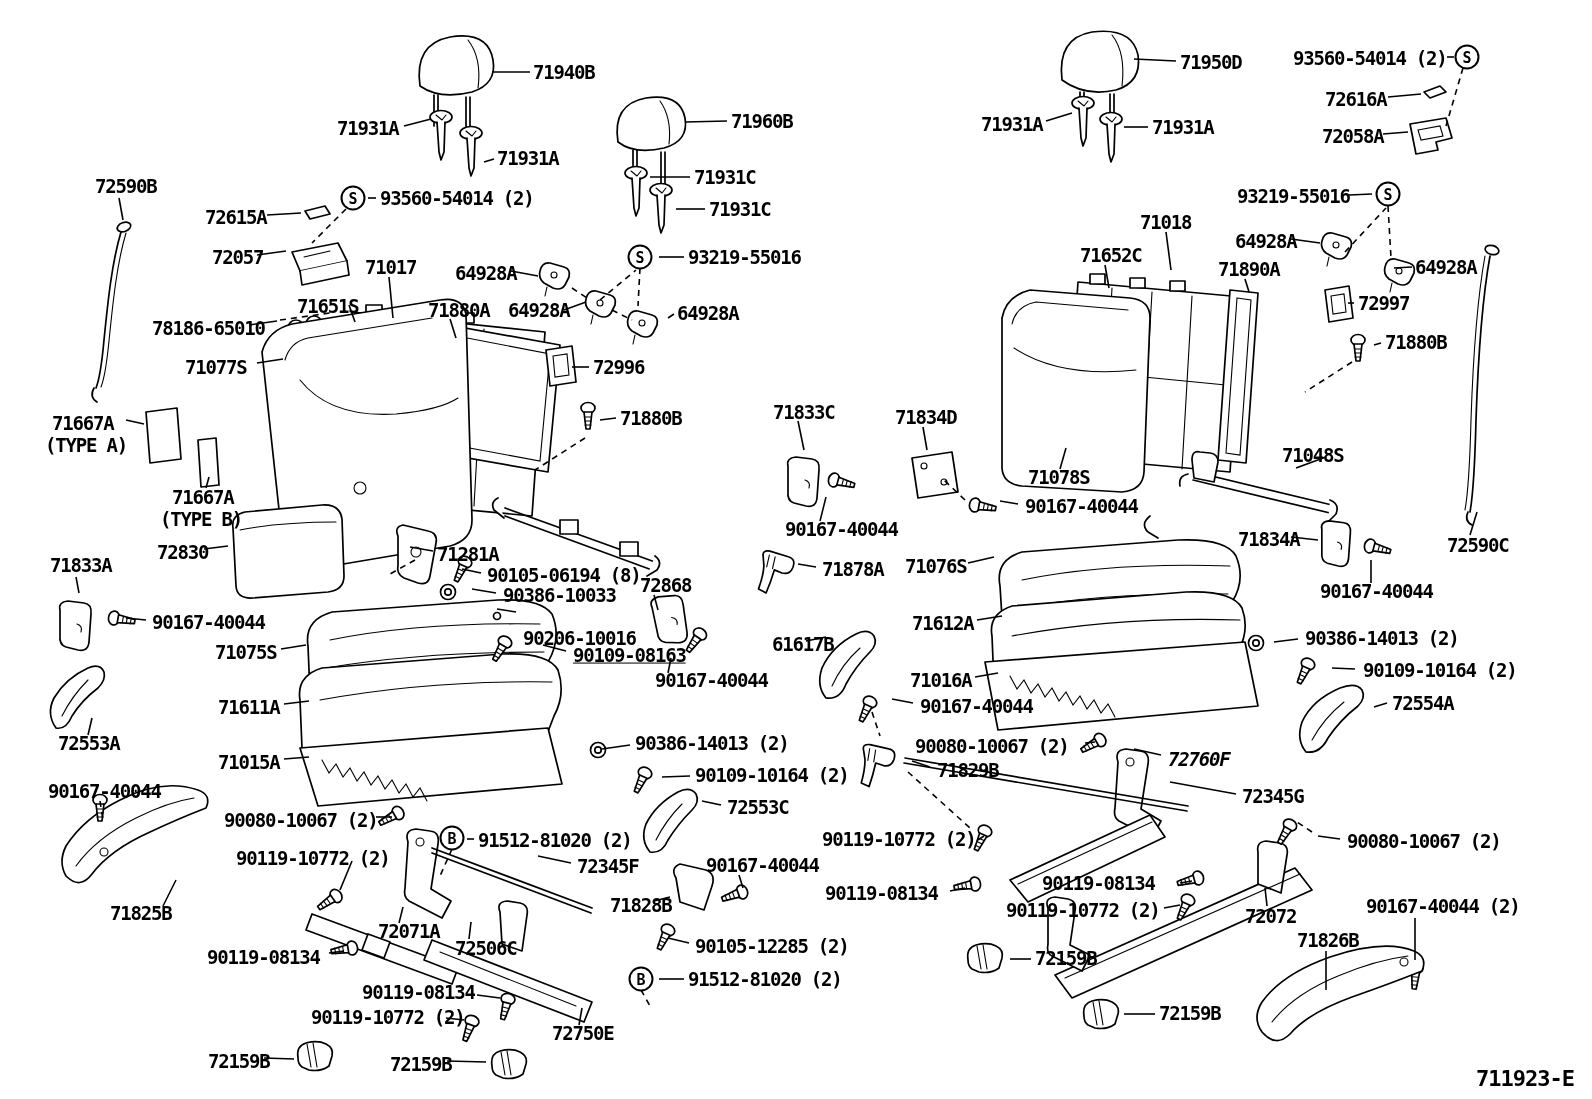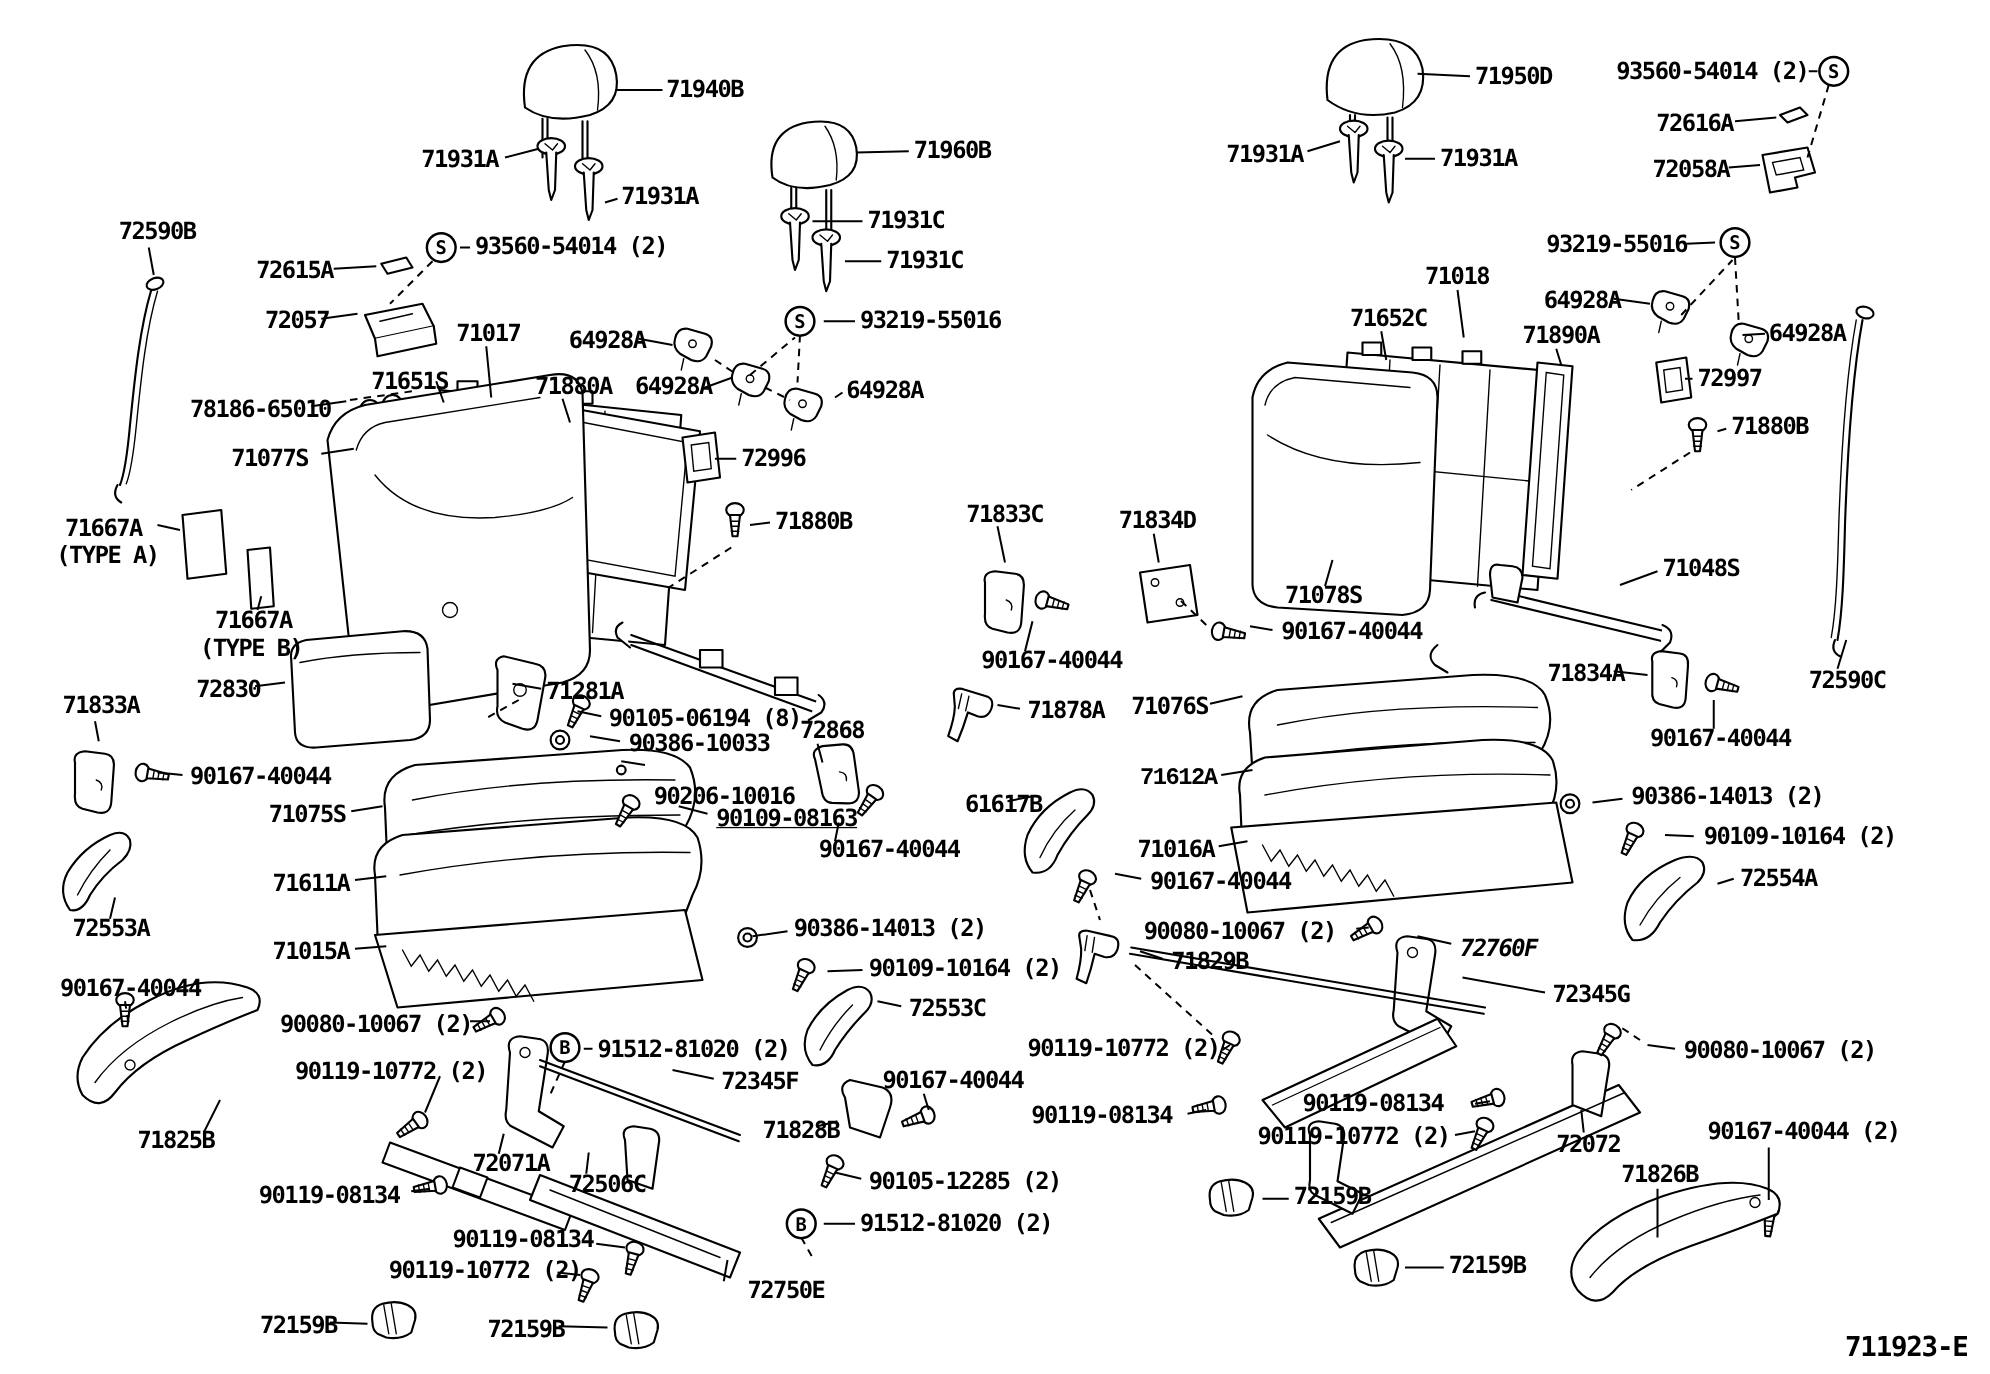--- a/index.html
+++ b/index.html
@@ -502,50 +502,50 @@
       <span class="lbl" style="left: 207px; top: 957px;">90119-08134</span>
       <span class="lbl" style="left: 378px; top: 931px;">72071A</span>
       <span class="lbl" style="left: 455px; top: 948px;">72506C</span>
       <span class="lbl" style="left: 478px; top: 840px;">91512-81020 (2)</span>
       <span class="lbl" style="left: 577px; top: 866px;">72345F</span>
       <span class="lbl" style="left: 727px; top: 807px;">72553C</span>
       <span class="lbl" style="left: 706px; top: 865px;">90167-40044</span>
       <span class="lbl" style="left: 610px; top: 905px;">71828B</span>
       <span class="lbl" style="left: 695px; top: 946px;">90105-12285 (2)</span>
       <span class="lbl" style="left: 688px; top: 979px;">91512-81020 (2)</span>
-      <span class="lbl" style="left: 598px; top: 1033px;">72750E</span>
+      <span class="lbl" style="left: 552px; top: 1033px;">72750E</span>
       <span class="lbl" style="left: 362px; top: 992px;">90119-08134</span>
       <span class="lbl" style="left: 311px; top: 1017px;">90119-10772 (2)</span>
       <span class="lbl" style="left: 208px; top: 1061px;">72159B</span>
       <span class="lbl" style="left: 390px; top: 1064px;">72159B</span>
       <span class="lbl" style="left: 635px; top: 743px;">90386-14013 (2)</span>
       <span class="lbl" style="left: 695px; top: 775px;">90109-10164 (2)</span>
       <span class="lbl" style="left: 1180px; top: 62px;">71950D</span>
       <span class="lbl" style="left: 1293px; top: 58px;">93560-54014 (2)</span>
       <span class="lbl" style="left: 1325px; top: 99px;">72616A</span>
       <span class="lbl" style="left: 1322px; top: 136px;">72058A</span>
       <span class="lbl" style="left: 981px; top: 124px;">71931A</span>
       <span class="lbl" style="left: 1152px; top: 127px;">71931A</span>
       <span class="lbl" style="left: 1237px; top: 196px;">93219-55016</span>
       <span class="lbl" style="left: 1140px; top: 222px;">71018</span>
       <span class="lbl" style="left: 1080px; top: 255px;">71652C</span>
       <span class="lbl" style="left: 1235px; top: 241px;">64928A</span>
       <span class="lbl" style="left: 1218px; top: 269px;">71890A</span>
       <span class="lbl" style="left: 1415px; top: 267px;">64928A</span>
       <span class="lbl" style="left: 1358px; top: 303px;">72997</span>
       <span class="lbl" style="left: 1385px; top: 342px;">71880B</span>
-      <span class="lbl" style="left: 1330px; top: 455px;">71048S</span>
+      <span class="lbl" style="left: 1282px; top: 455px;">71048S</span>
       <span class="lbl" style="left: 1028px; top: 477px;">71078S</span>
       <span class="lbl" style="left: 773px; top: 412px;">71833C</span>
       <span class="lbl" style="left: 895px; top: 417px;">71834D</span>
       <span class="lbl" style="left: 785px; top: 529px;">90167-40044</span>
       <span class="lbl" style="left: 1025px; top: 506px;">90167-40044</span>
       <span class="lbl" style="left: 822px; top: 569px;">71878A</span>
       <span class="lbl" style="left: 905px; top: 566px;">71076S</span>
-      <span class="lbl" style="left: 912px; top: 623px; font-family: Liberation Mono, monospace;">71612A</span>
+      <span class="lbl" style="left: 912px; top: 623px;">71612A</span>
       <span class="lbl" style="left: 910px; top: 680px;">71016A</span>
       <span class="lbl" style="left: 920px; top: 706px;">90167-40044</span>
       <span class="lbl" style="left: 915px; top: 746px;">90080-10067 (2)</span>
       <span class="lbl" style="left: 937px; top: 770px;">71829B</span>
       <span class="lbl" style="left: 772px; top: 644px;">61617B</span>
       <span class="lbl" style="left: 1168px; top: 759px; font-style: italic;">72760F</span>
       <span class="lbl" style="left: 1242px; top: 796px;">72345G</span>
       <span class="lbl" style="left: 822px; top: 839px;">90119-10772 (2)</span>
       <span class="lbl" style="left: 825px; top: 893px;">90119-08134</span>
       <span class="lbl" style="left: 1042px; top: 883px;">90119-08134</span>

